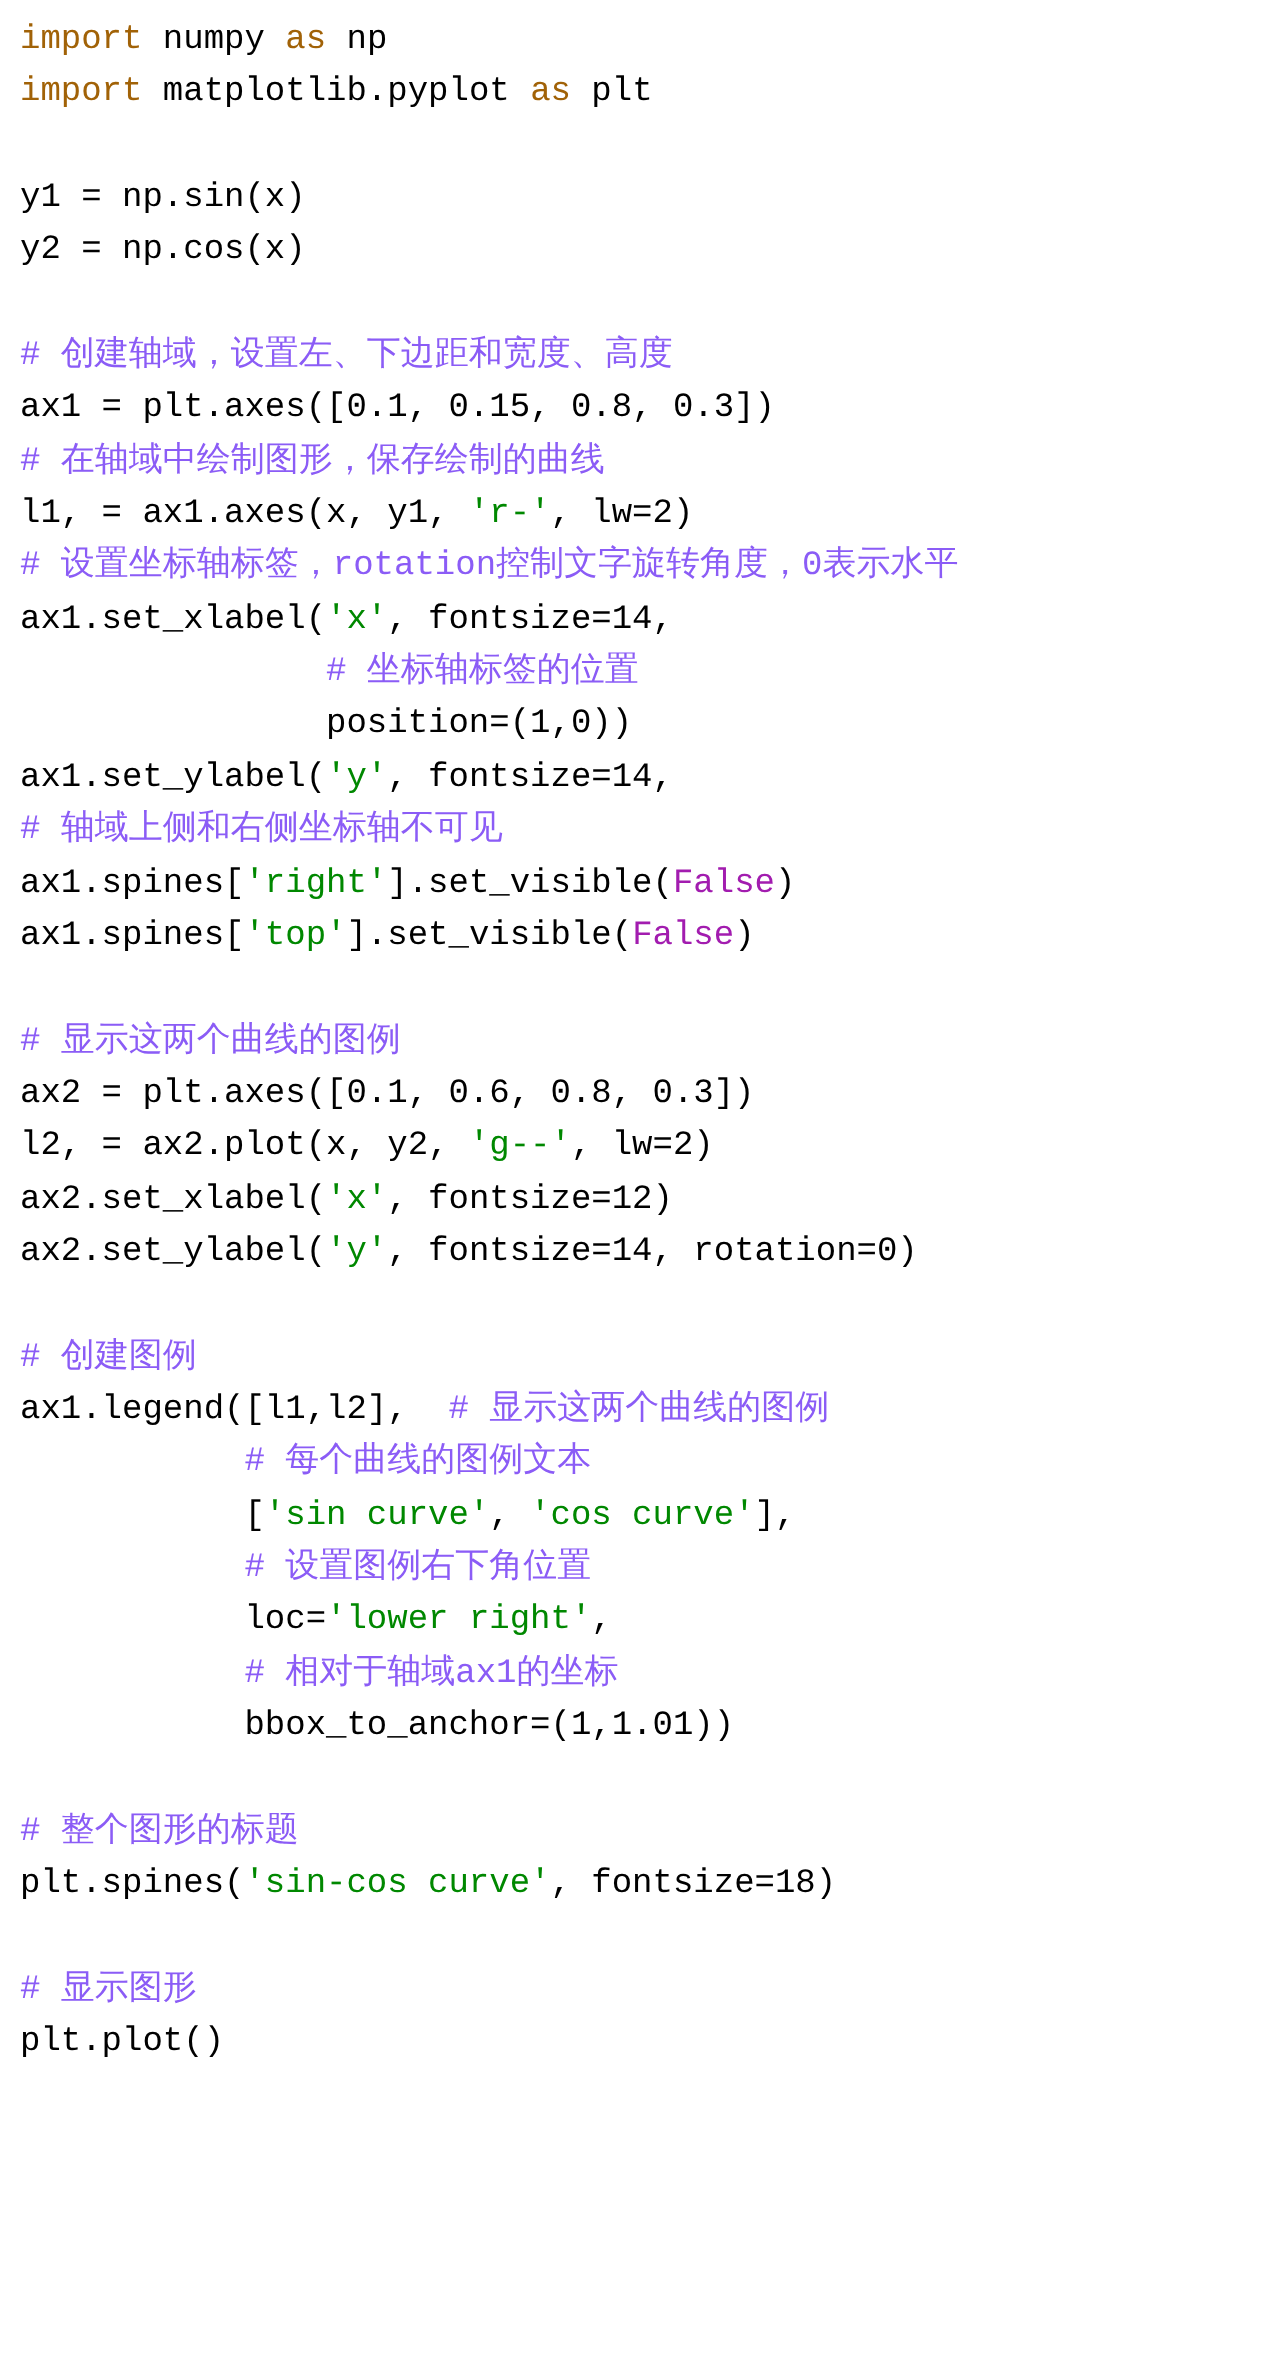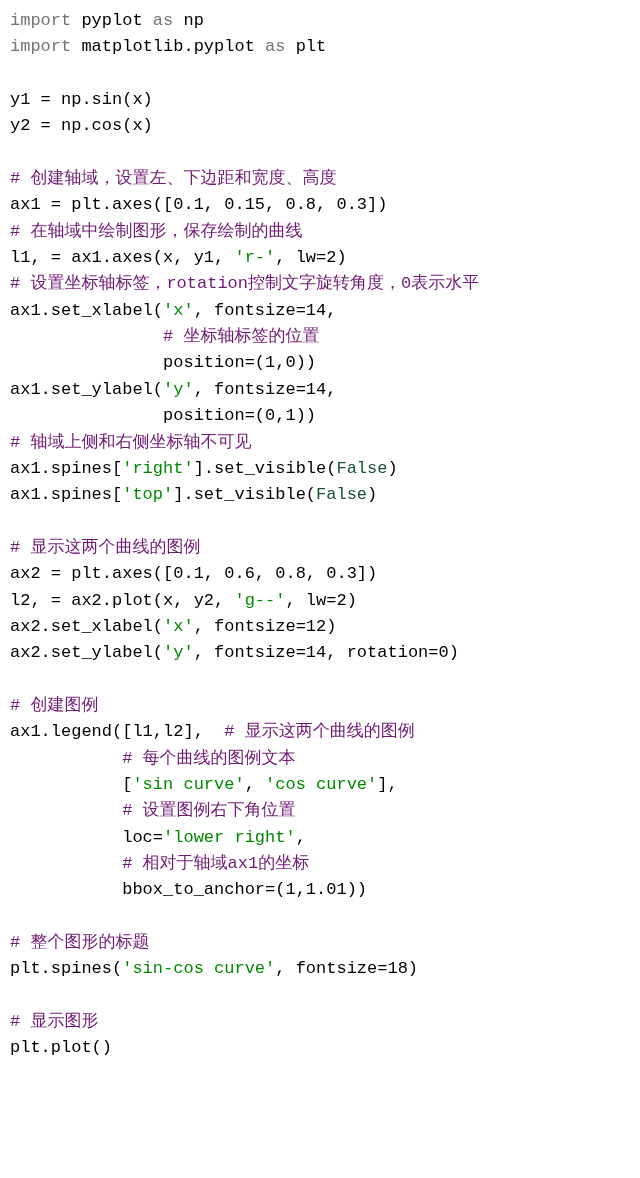--- a/index.html
+++ b/index.html
@@ -11,44 +11,43 @@
     background: #ffffff;
     color: #000000;
     width: 640px;
     box-sizing: border-box;
   }
   pre {
     margin: 0;
     white-space: pre;
     font-family: inherit;
   }
-  .kw { color: #737373; }      
-  .cm { color: #701a75; }      
+  .kw { color: #a16207; }      
+  .cm { color: #8b5cf6; }      
   .st { color: #008800; }      
-  .bl { color: #14532d; }      
+  .bl { color: #a21caf; }      
 </style>
 </head>
 <body>
 
-<pre id="code-block"><span class="kw">import</span><span> pyplot </span><span class="kw">as</span><span> np
+<pre id="code-block"><span class="kw">import</span><span> numpy </span><span class="kw">as</span><span> np
 </span><span class="kw">import</span><span> matplotlib.pyplot </span><span class="kw">as</span><span> plt
 </span><span>
 </span><span>y1 = np.sin(x)
 </span><span>y2 = np.cos(x)
 </span><span>
 </span><span class="cm"># 创建轴域，设置左、下边距和宽度、高度</span><span>
 </span><span>ax1 = plt.axes([0.1, 0.15, 0.8, 0.3])
 </span><span class="cm"># 在轴域中绘制图形，保存绘制的曲线</span><span>
 </span><span>l1, = ax1.axes(x, y1, </span><span class="st">'r-'</span><span>, lw=2)
 </span><span class="cm"># 设置坐标轴标签，rotation控制文字旋转角度，0表示水平</span><span>
 </span><span>ax1.set_xlabel(</span><span class="st">'x'</span><span>, fontsize=14,
 </span><span>               </span><span class="cm"># 坐标轴标签的位置</span><span>
 </span><span>               position=(1,0))
 </span><span>ax1.set_ylabel(</span><span class="st">'y'</span><span>, fontsize=14,
-</span><span>               position=(0,1))
 </span><span class="cm"># 轴域上侧和右侧坐标轴不可见</span><span>
 </span><span>ax1.spines[</span><span class="st">'right'</span><span>].set_visible(</span><span class="bl">False</span><span>)
 </span><span>ax1.spines[</span><span class="st">'top'</span><span>].set_visible(</span><span class="bl">False</span><span>)
 </span><span>
 </span><span class="cm"># 显示这两个曲线的图例</span><span>
 </span><span>ax2 = plt.axes([0.1, 0.6, 0.8, 0.3])
 </span><span>l2, = ax2.plot(x, y2, </span><span class="st">'g--'</span><span>, lw=2)
 </span><span>ax2.set_xlabel(</span><span class="st">'x'</span><span>, fontsize=12)
 </span><span>ax2.set_ylabel(</span><span class="st">'y'</span><span>, fontsize=14, rotation=0)
 </span><span>

